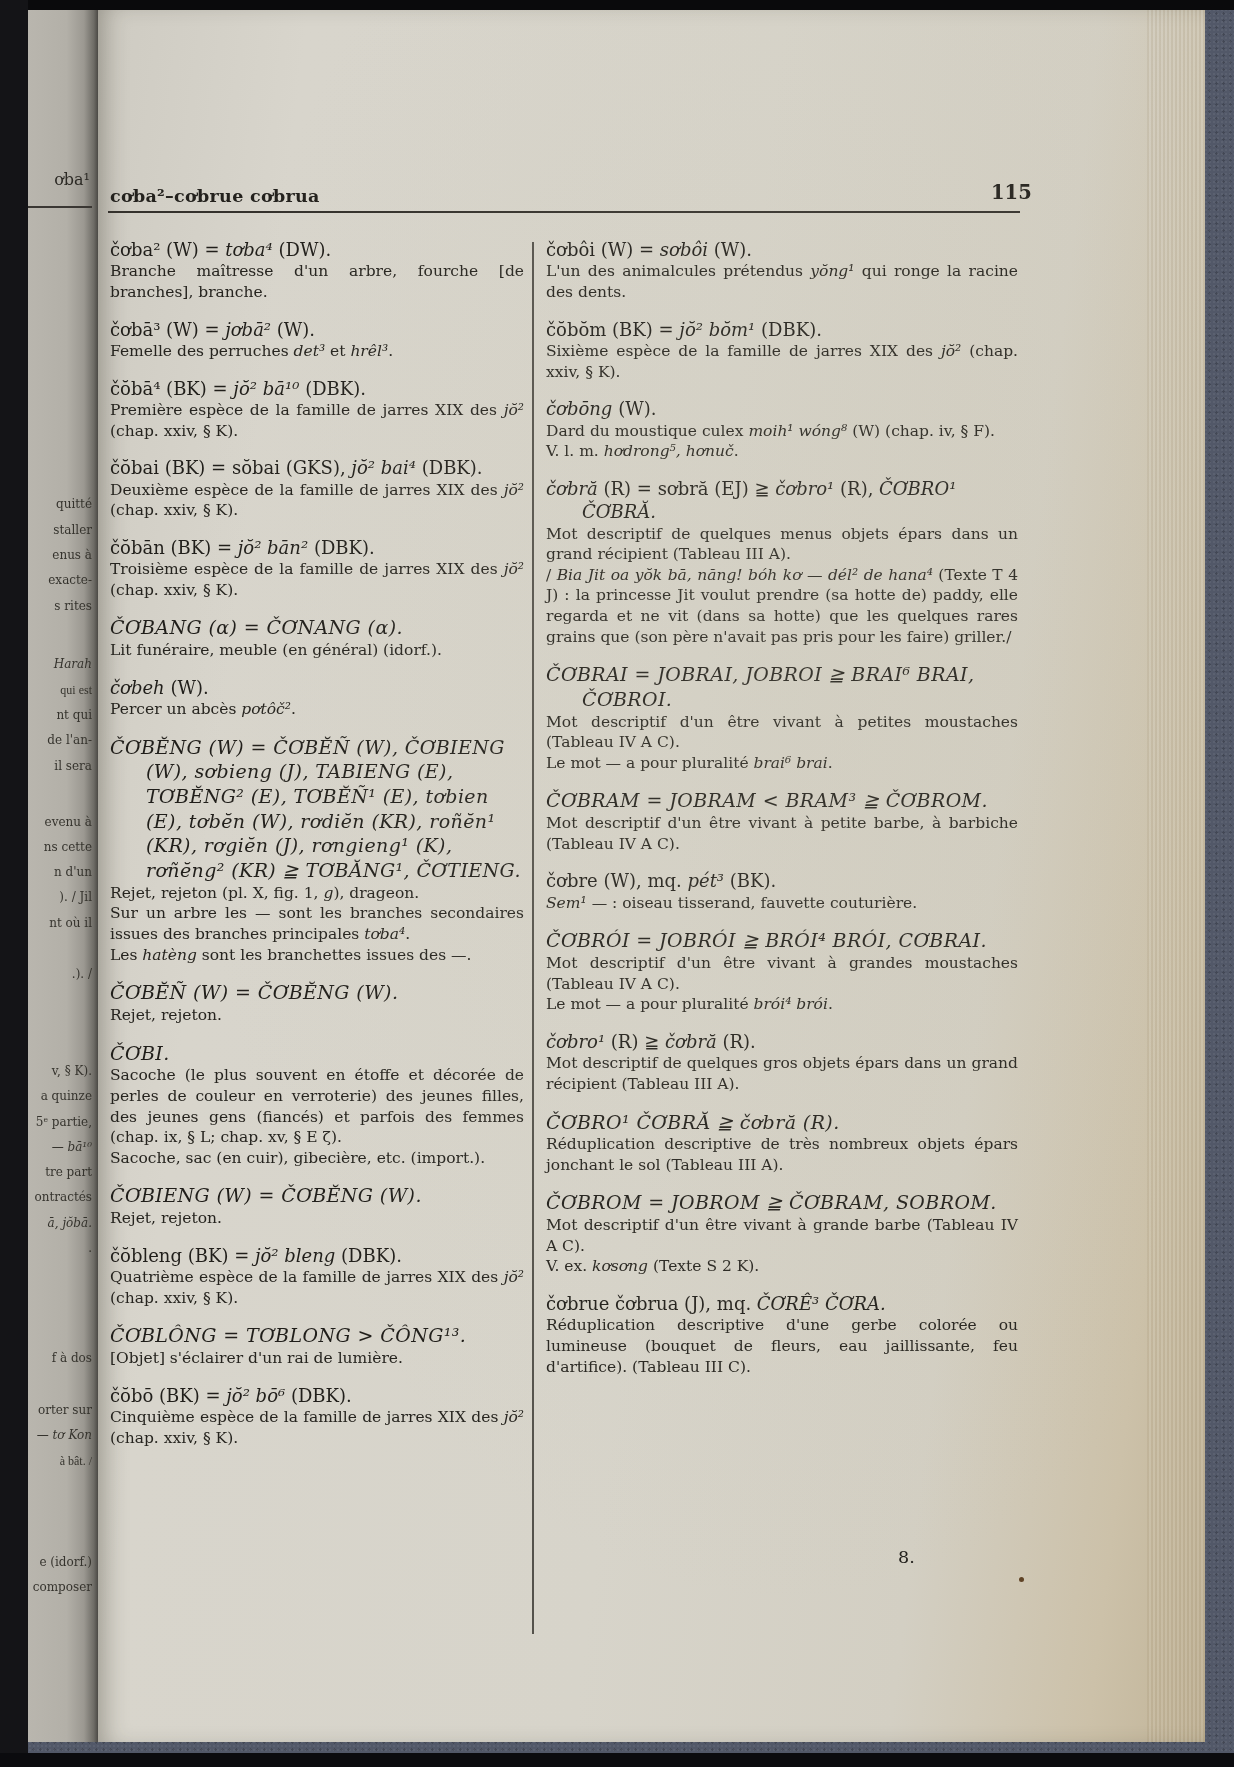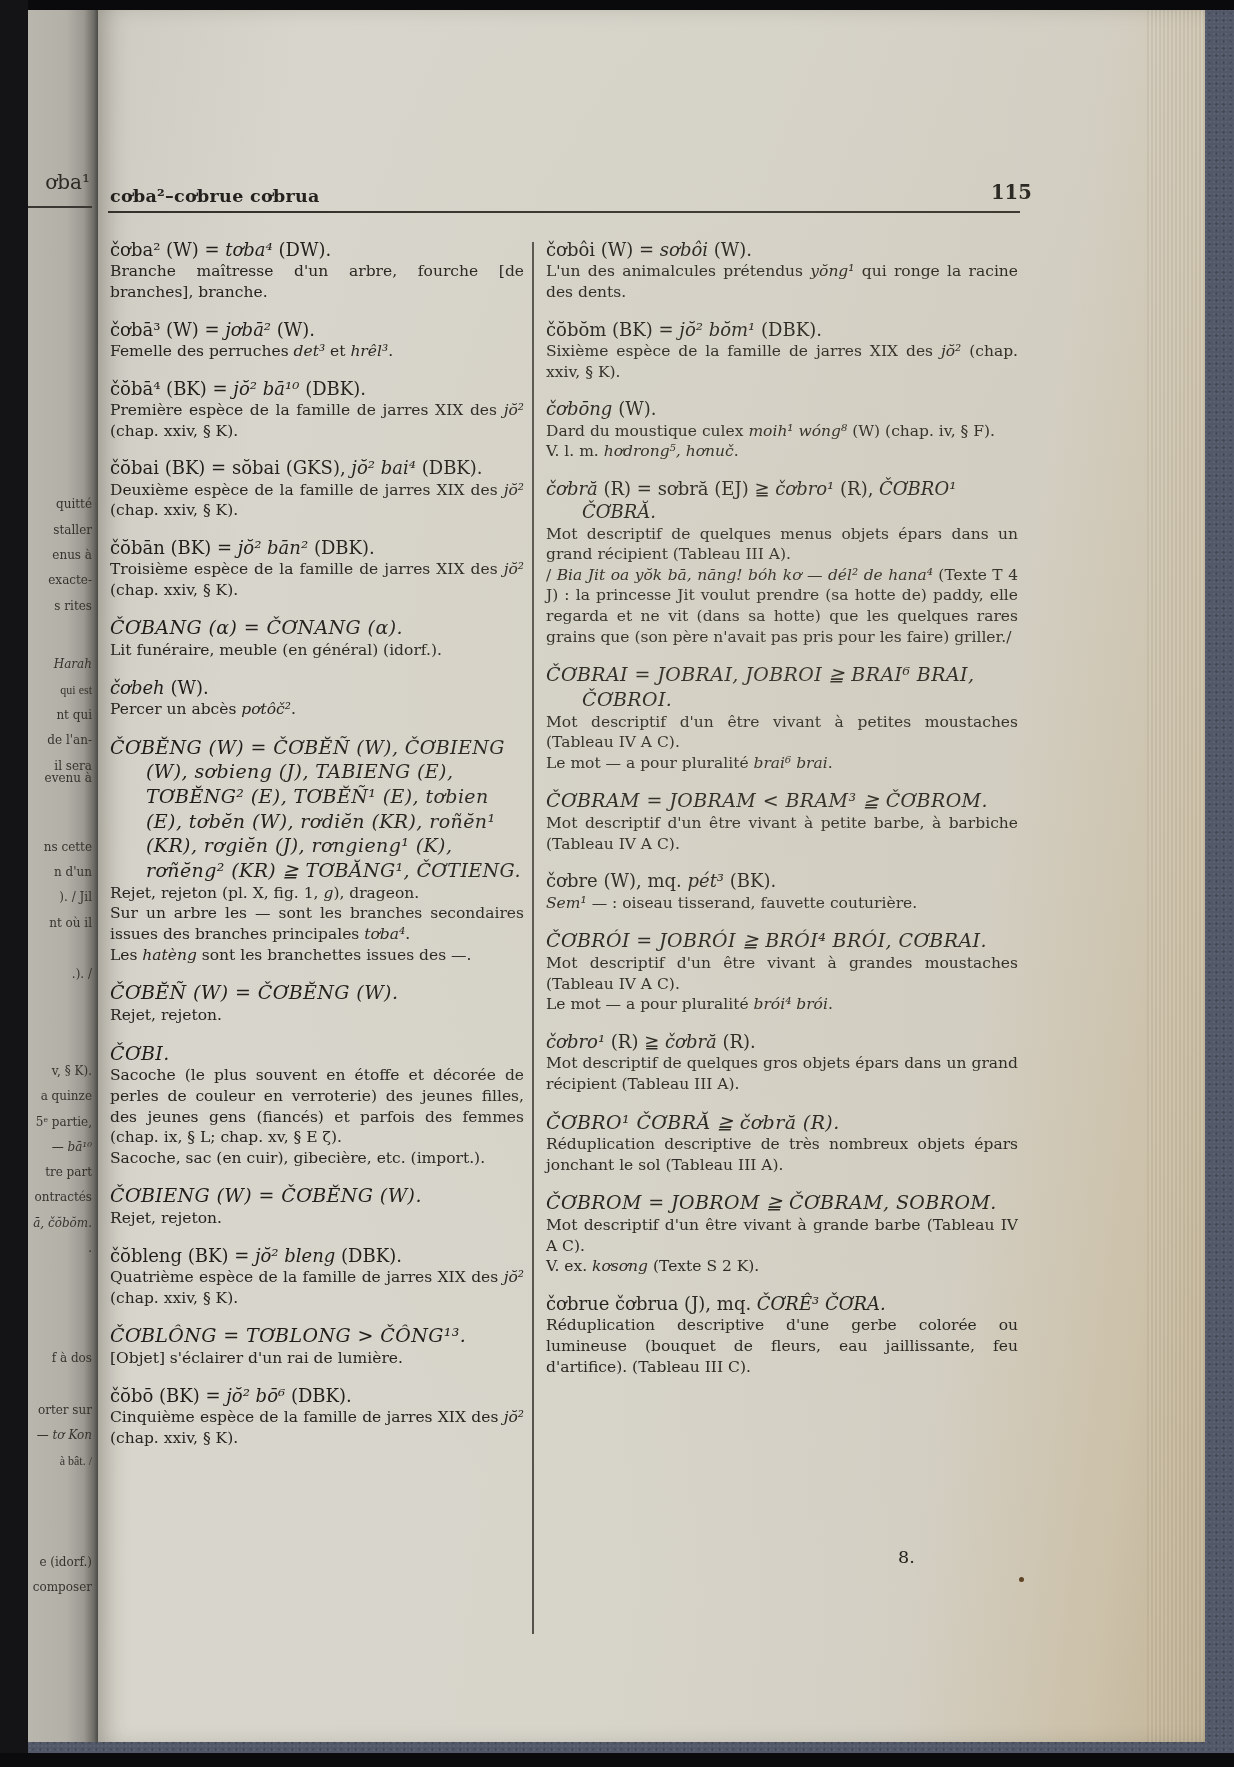--- a/index.html
+++ b/index.html
@@ -19,21 +19,21 @@
   .strip-bottom{position:absolute;left:0;bottom:0;width:100%;height:14px;background:#0b0b0e;}
 
   .paper{position:absolute;left:28px;top:10px;width:1177px;height:1732px;}
 
   .facing{
     position:absolute;left:0;top:0;width:70px;height:100%;
     background:linear-gradient(90deg,#b9b6ae 0%,#b3b0a8 55%,#9b9891 80%,#6e6c66 94%,#4b4945 100%);
   }
   .frag{position:absolute;right:6px;white-space:nowrap;font-size:12px;line-height:1;color:#35332d;}
   .frag.it{font-style:italic;}
-  .frag-head{position:absolute;right:8px;top:160px;font-size:20px;color:#2c2a25;}
+  .frag-head{position:absolute;right:8px;top:160px;font-size:16px;color:#2c2a25;}
   .frag-rule{position:absolute;left:0;top:196px;width:64px;height:2px;background:#3a3733;}
 
   .page{
     position:absolute;left:70px;top:0;width:1107px;height:100%;
     background:linear-gradient(97deg,#cecbc2 0%,#d8d5cc 16%,#d7d4ca 52%,#d3cfc3 76%,#ccc1a9 91%,#c0b397 100%);
     box-shadow:inset 16px 0 24px -10px rgba(40,35,25,.33);
   }
   .page::after{
     content:"";position:absolute;inset:0;pointer-events:none;
     background:radial-gradient(ellipse at 62% 38%, rgba(196,190,166,.16), transparent 62%);
@@ -77,33 +77,33 @@
         <span class="frag" style="top: 488px;">quitté</span>
         <span class="frag" style="top: 514px;">staller</span>
         <span class="frag" style="top: 539px;">enus à</span>
         <span class="frag" style="top: 564px;">exacte-</span>
         <span class="frag" style="top: 590px;">s rites</span>
         <span class="frag it" style="top: 648px;">Harah</span>
         <span class="frag" style="top: 674px; font-family: Liberation Serif, serif;">qui est</span>
         <span class="frag" style="top: 699px;">nt qui</span>
         <span class="frag" style="top: 724px;">de l'an-</span>
         <span class="frag" style="top: 750px;">il sera</span>
-        <span class="frag" style="top: 762px; text-align: right;">evenu à</span>
+        <span class="frag" style="top: 806px; text-align: right;">evenu à</span>
         <span class="frag" style="top: 831px;">ns cette</span>
         <span class="frag" style="top: 856px;">n d'un</span>
         <span class="frag" style="top: 881px;">). / Jil</span>
         <span class="frag" style="top: 907px;">nt où il</span>
         <span class="frag" style="top: 958px;">.). /</span>
         <span class="frag" style="top: 1055px;">v, § K).</span>
         <span class="frag" style="top: 1080px;">a quinze</span>
         <span class="frag" style="top: 1106px;">5ᵉ partie,</span>
         <span class="frag it" style="top: 1131px;">— bā¹⁰</span>
         <span class="frag" style="top: 1156px;">tre part</span>
         <span class="frag" style="top: 1181px;">ontractés</span>
-        <span class="frag it" style="top: 1207px;">ā, čŏbŏm.</span>
+        <span class="frag it" style="top: 1207px;">ā, jŏbā.</span>
         <span class="frag" style="top: 1232px;">.</span>
         <span class="frag" style="top: 1342px; margin-left: 36px;">f à dos</span>
         <span class="frag" style="top: 1394px;">orter sur</span>
         <span class="frag it" style="top: 1419px;">— tơ Kon</span>
         <span class="frag" style="top: 1445px; font-family: Liberation Serif, serif;">à bât. /</span>
         <span class="frag" style="top: 1546px;">e (idorf.)</span>
         <span class="frag" style="top: 1571px;">composer</span>
       </div>
   </div>
 

